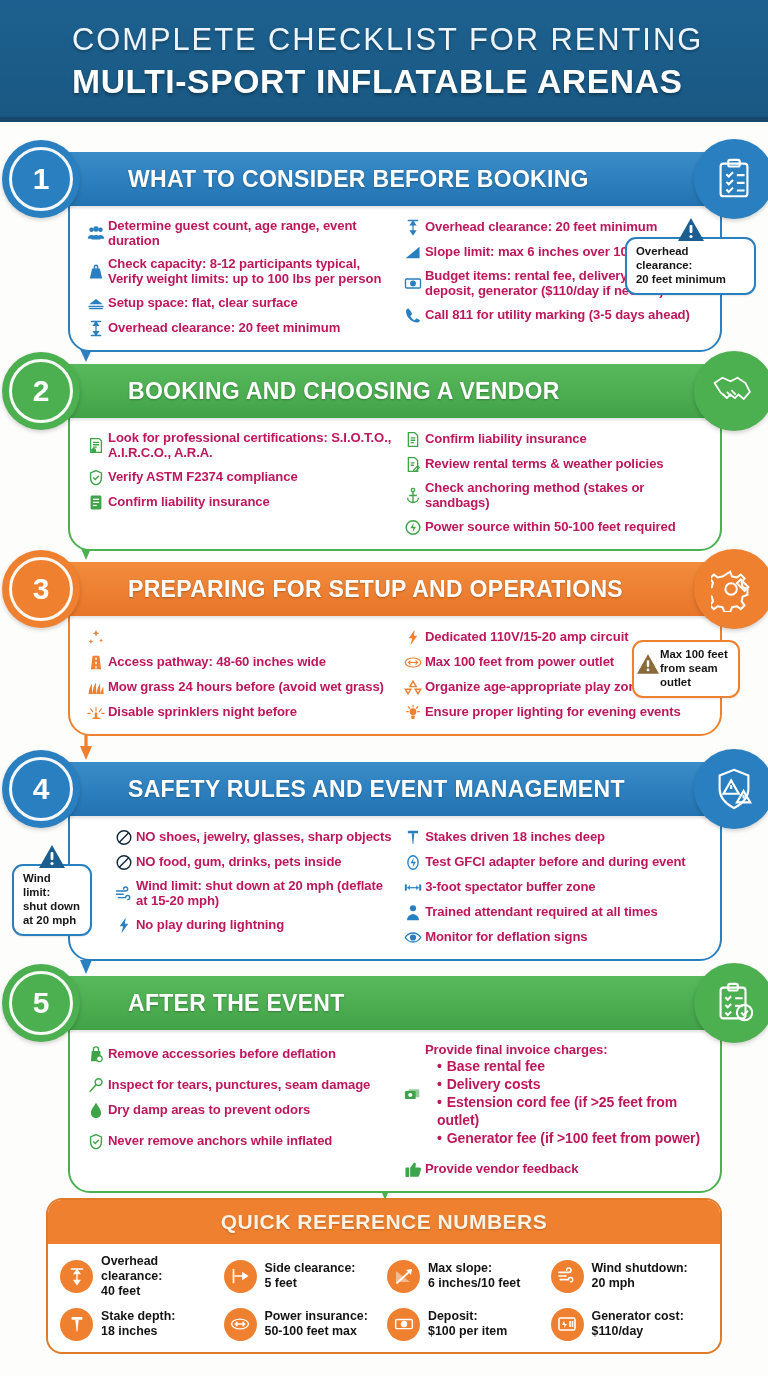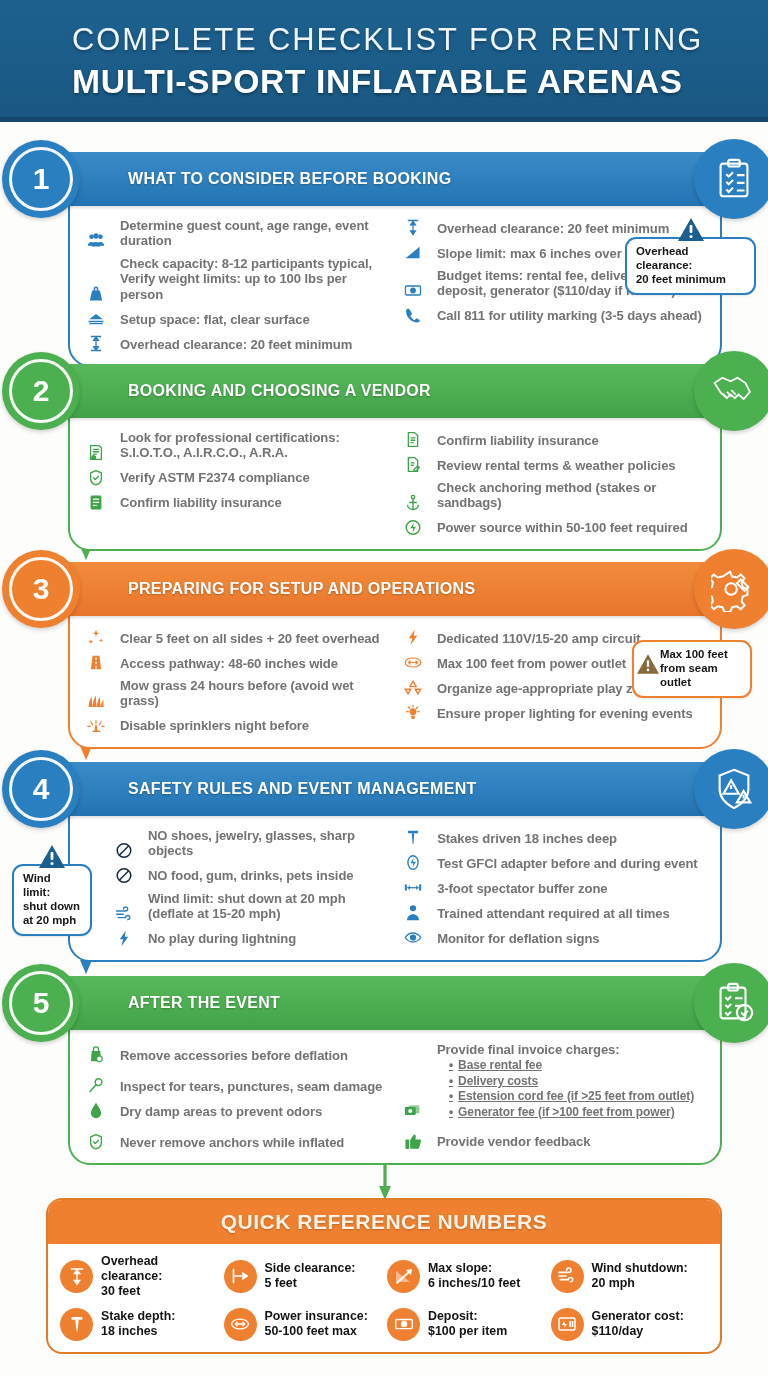--- a/index.html
+++ b/index.html
@@ -60,21 +60,21 @@
     border-radius:22px;
     margin-left:-22px;
     margin-right:-24px;
     margin-top:-2px;
     display:flex; align-items:center;
     padding-left:80px;
     color:#fff;
     box-shadow:0 2px 3px rgba(0,0,0,.12);
   }
   .sec-header h2{
-    font-size:16px; font-weight:bold; letter-spacing:.3px;
+    font-size:23px; font-weight:bold; letter-spacing:.3px;
     text-shadow:0 1px 2px rgba(0,0,0,.25);
     white-space:nowrap;
   }
   .num-badge{
     position:absolute; left:-46px; top:-12px;
     width:78px; height:78px; border-radius:50%;
     display:flex; align-items:center; justify-content:center;
     color:#fff; font-size:30px; font-weight:bold;
     box-shadow:0 2px 4px rgba(0,0,0,.18);
   }
@@ -91,33 +91,33 @@
   }
   .hdr-icon svg{ width:46px; height:46px; }
 
   .cols{
     display:flex; padding:12px 14px 13px 16px; gap:6px;
   }
   .col{ width:50%; }
   .col.right{ padding-left:4px; }
 
   .item{
-    display:flex; align-items:flex-end; gap:14px;
+    display:flex; align-items:center; gap:2px;
     margin-bottom:7px;
-    font-size:13.1px; font-weight:bold; color:#737373;
+    font-size:13.1px; font-weight:bold; color:#be185d;
     line-height:1.18; letter-spacing:-.1px;
   }
   .item:last-child{ margin-bottom:0; }
   .item .gi{ flex:0 0 20px; width:20px; height:17px; margin-top:1px;
              display:flex; align-items:center; justify-content:center; }
   .item .gi svg{ width:18px; height:17px; }
   .item .txt{ flex:1; }
   .sublist{ margin:1px 0 0 12px; }
-  .sublist li{ list-style:none; font-size:12px; font-weight:bold;
-               line-height:1.28;text-decoration:underline; }
+  .sublist li{ list-style:none; font-size:14px; font-weight:bold;
+               line-height:1.28; }
   .sublist li:before{ content:"\2022"; margin-right:5px; }
 
   
   .connector{ position:absolute; left:0; top:0; width:768px; height:100%;
               pointer-events:none; }
 
   
   .callout{
     position:absolute; z-index:30;
     background:#fff; border:2.2px solid;
@@ -403,21 +403,20 @@
       <div class="cols">
         <div class="col left">
           <div class="item">
             <span class="gi">
                 <svg viewBox="0 0 20 20" fill="#ef8030">
                   <path d="M10 1l1.2 3L14 5l-2.8 1L10 9 8.8 6 6 5l2.8-1z"></path>
                   <path d="M4 12l.8 2 2 .8-2 .8L4 18l-.8-2.4L1 14.8l2.2-.8z"></path>
                   <path d="M16 11l.7 1.8 1.8.7-1.8.7L16 16l-.7-1.8-1.8-.7 1.8-.7z"></path>
                 </svg>
               </span>
-            <span class="txt">Clear 5 feet on all sides + 20 feet overhead</span>
           </div>
           <div class="item">
             <span class="gi">
                 <svg viewBox="0 0 16 20" fill="#ef8030">
                   <path d="M4 2h8l2 16H2z"></path>
                   <g fill="#fff">
                     <rect x="7.2" y="4" width="1.6" height="3"></rect>
                     <rect x="7.2" y="9" width="1.6" height="3"></rect>
                     <rect x="7.2" y="14" width="1.6" height="3"></rect>
                   </g>
@@ -482,21 +481,21 @@
                   <g stroke="#ef8030" stroke-width="1.4" stroke-linecap="round">
                     <path d="M10 1.5v2M2.5 9h2M15.5 9h2M4.5 3.5l1.5 1.5M15.5 3.5L14 5"></path>
                   </g>
                 </svg>
               </span>
             <span class="txt">Ensure proper lighting for evening events</span>
           </div>
         </div>
       </div>
     </div>
-    <div class="callout" style="border-color:#ef8030;left:632px;top:78px;width:120px;padding-left:26px">
+    <div class="callout" style="border-color:#ef8030;left:632px;top:78px;width:108px;padding-left:26px">
       <svg style="position:absolute;left:3px;top:12px;width:22px;height:20px" viewBox="0 0 26 23">
           <path d="M13 0L26 23H0z" fill="#8a6a3a"></path>
           <rect x="11.6" y="7" width="2.8" height="8" fill="#fff" rx="1"></rect>
           <circle cx="13" cy="18.5" r="1.6" fill="#fff"></circle>
         </svg>
       <div>Max 100 feet</div>
       <div>from seam outlet</div>
     </div>
   </div>
 
@@ -717,21 +716,21 @@
 
         <div class="qcell">
           <span class="qdot">
               <svg viewBox="0 0 16 20" stroke="#fff" stroke-width="1.6" fill="#fff">
                 <path d="M2.5 3h11" stroke-linecap="round"></path>
                 <path d="M8 6v9" stroke-width="1.4"></path>
                 <polygon points="8,4 5.5,7.5 10.5,7.5"></polygon>
                 <polygon points="8,18 5.5,14.5 10.5,14.5"></polygon>
               </svg>
             </span>
-          <span class="qtxt"><span>Overhead clearance:</span><br><span>30 feet</span></span>
+          <span class="qtxt"><span>Overhead clearance:</span><br><span>40 feet</span></span>
         </div>
 
         <div class="qcell">
           <span class="qdot">
               <svg viewBox="0 0 20 18" stroke="#fff" stroke-width="1.7" fill="#fff">
                 <path d="M3.5 2.5v13" stroke-linecap="round"></path>
                 <path d="M4.5 9h9" stroke-width="1.5"></path>
                 <polygon points="17,9 13,6.3 13,11.7"></polygon>
               </svg>
             </span>

